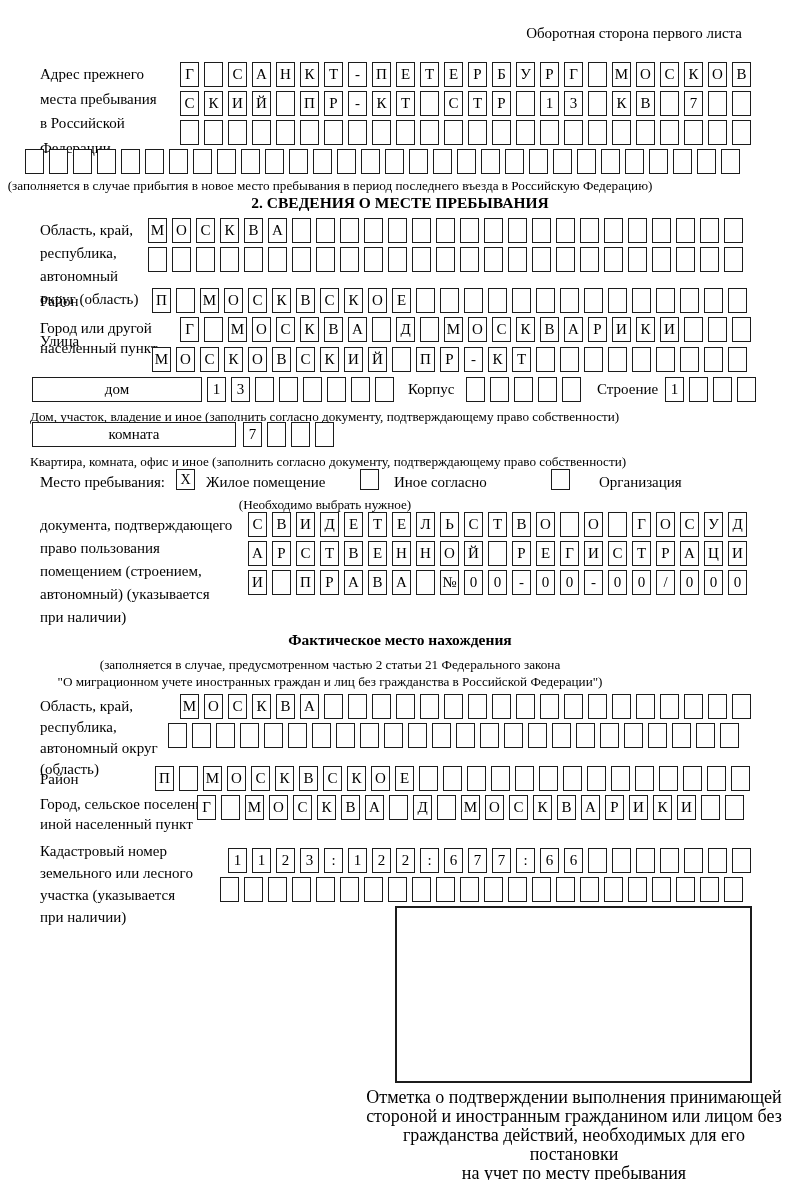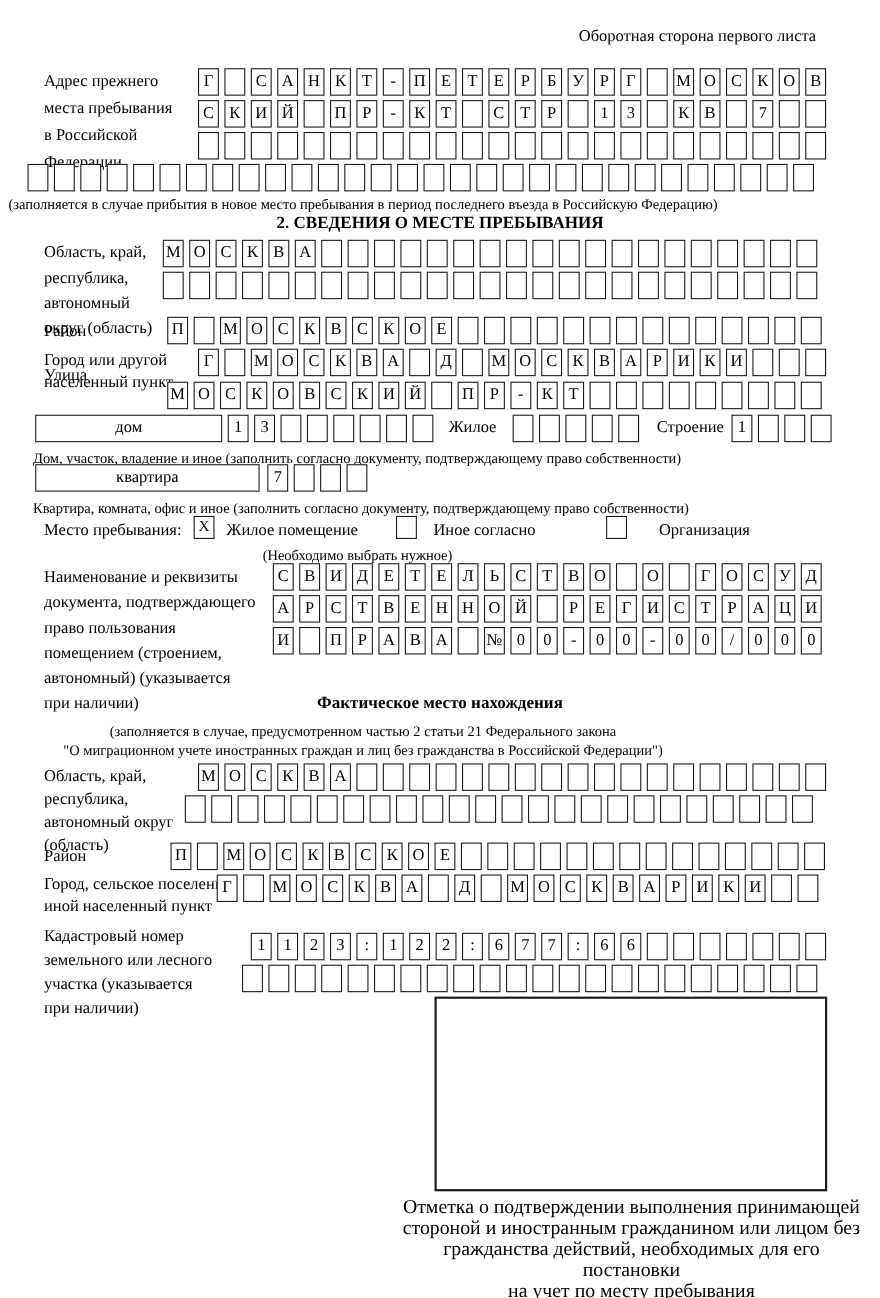--- a/index.html
+++ b/index.html
@@ -300,57 +300,56 @@
   <div class="cells" style="left:207px;top:377px">
       <span class="cell">1</span>
       <span class="cell">3</span>
       <span class="cell"></span>
       <span class="cell"></span>
       <span class="cell"></span>
       <span class="cell"></span>
       <span class="cell"></span>
       <span class="cell"></span>
     </div>
-  <div class="lbl" style="left:408px;top:378px">Жилое</div>
+  <div class="lbl" style="left:408px;top:378px">Корпус</div>
   <div class="cells" style="left:466px;top:377px">
       <span class="cell"></span>
       <span class="cell"></span>
       <span class="cell"></span>
       <span class="cell"></span>
       <span class="cell"></span>
     </div>
   <div class="lbl" style="left:597px;top:378px">Строение</div>
   <div class="cells" style="left:665px;top:377px">
       <span class="cell">1</span>
       <span class="cell"></span>
       <span class="cell"></span>
       <span class="cell"></span>
     </div>
   <div class="note" style="left:30px;top:408px">Дом, участок, владение и иное (заполнить согласно документу, подтверждающему право собственности)</div>
 
-  <div class="tbox" style="left:32px;top:422px;width:202px">квартира</div>
+  <div class="tbox" style="left:32px;top:422px;width:202px">комната</div>
   <div class="cells" style="left:243px;top:422px">
       <span class="cell">7</span>
       <span class="cell"></span>
       <span class="cell"></span>
       <span class="cell"></span>
     </div>
   <div class="note" style="left:30px;top:453px">Квартира, комната, офис и иное (заполнить согласно документу, подтверждающему право собственности)</div>
 
   <div class="lbl" style="left:40px;top:471px">Место пребывания:</div>
   <div class="chk" style="left:176px;top:469px">X</div>
   <div class="lbl" style="left:206px;top:471px">Жилое помещение</div>
   <div class="chk" style="left:360px;top:469px"></div>
   <div class="lbl" style="left:394px;top:471px">Иное согласно</div>
   <div class="chk" style="left:551px;top:469px"></div>
   <div class="lbl" style="left:599px;top:471px">Организация</div>
   <div class="note" style="left:160px;top:496px;width:330px;text-align:center">(Необходимо выбрать нужное)</div>
 
   <div class="lbl" style="left:40px;top:514px;line-height:23px">
-    <span class="line">Наименование и реквизиты</span>
     <span class="line">документа, подтверждающего</span>
     <span class="line">право пользования</span>
     <span class="line">помещением (строением,</span>
     <span class="line">автономный) (указывается</span>
     <span class="line">при наличии)</span>
   </div>
   <div class="cells" style="left:248px;top:512px">
       <span class="cell">С</span>
       <span class="cell">В</span>
       <span class="cell">И</span>

